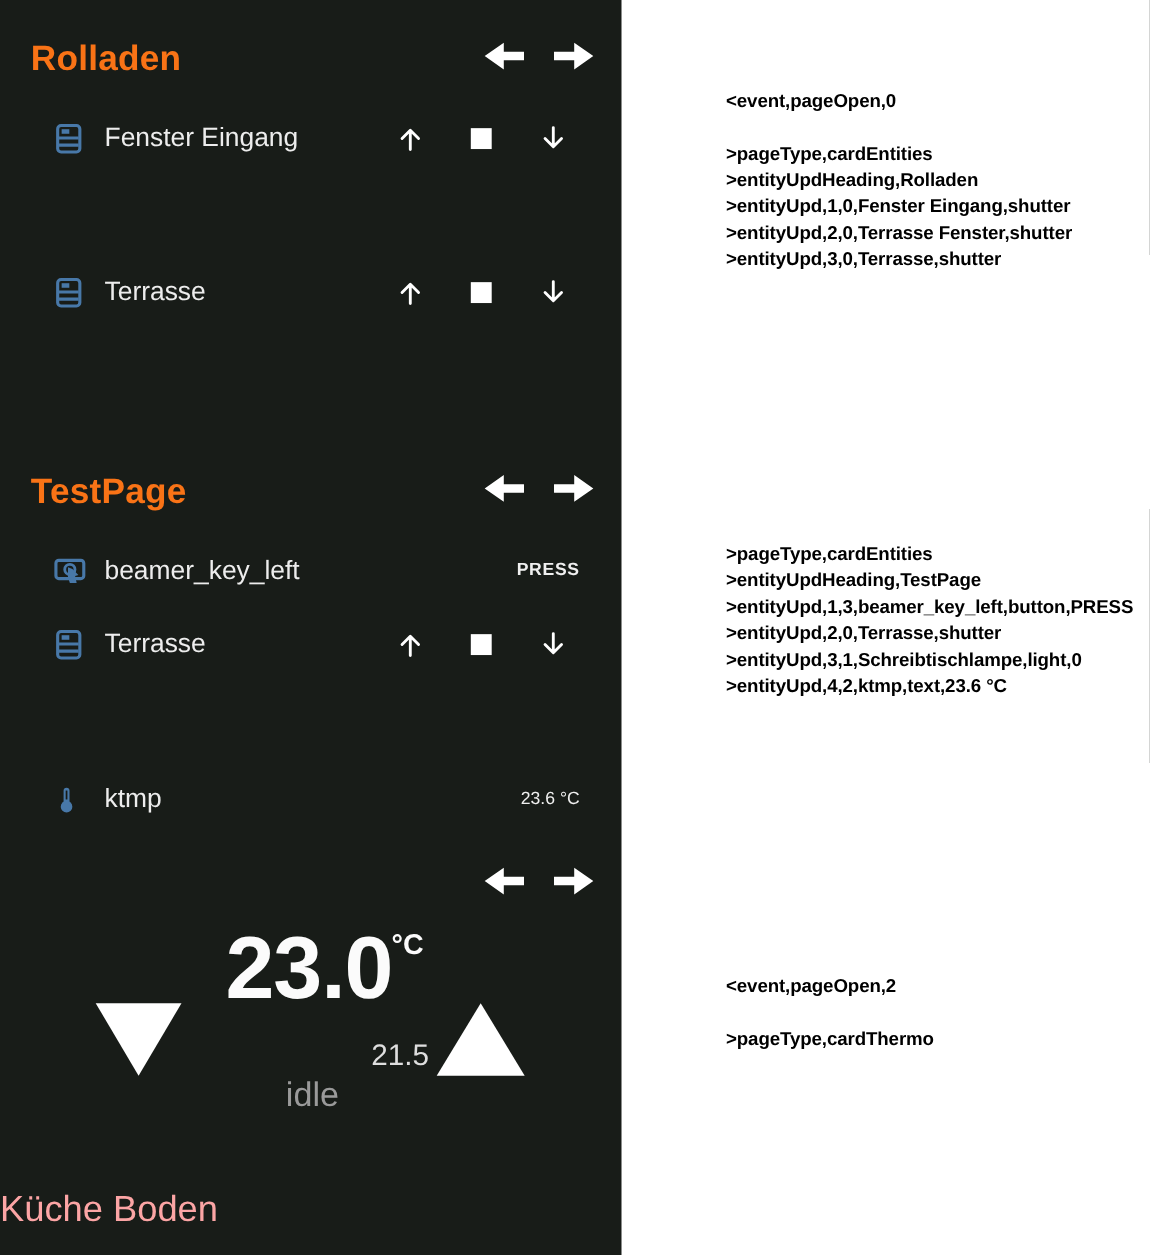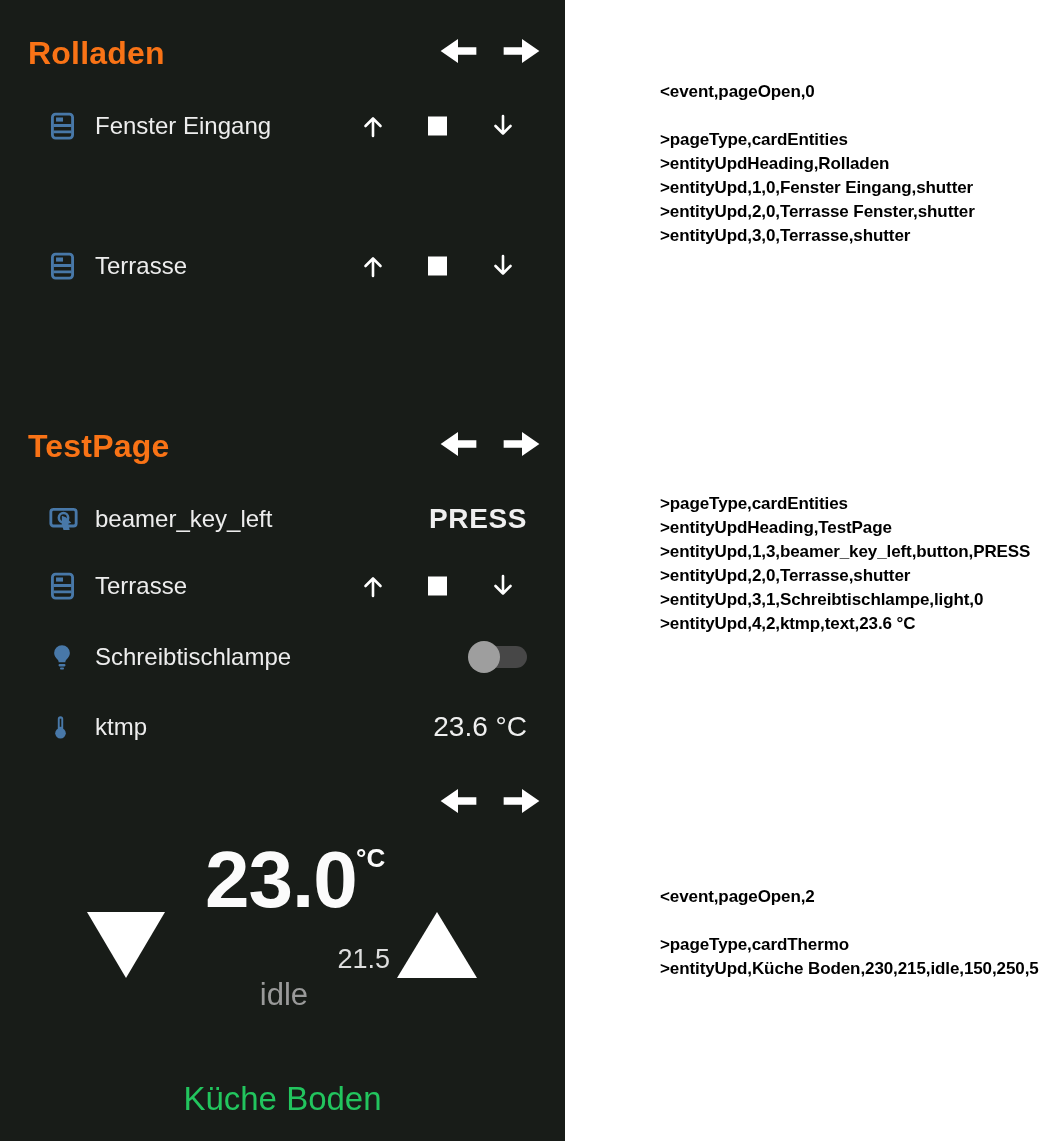--- a/index.html
+++ b/index.html
@@ -16,42 +16,42 @@
 
   
   .row{position:absolute;left:0;width:565px;height:50px;}
   .row .ent-icon{position:absolute;left:47px;top:50%;transform:translateY(-50%);}
   .row .ent-label{position:absolute;left:95px;top:50%;transform:translateY(-50%);
                   font-size:24px;color:#ededed;white-space:nowrap;}
   .ctl{position:absolute;top:50%;transform:translateY(-50%);}
   .ctl-up{left:360px;} .ctl-down{left:490px;}
   .ctl-stop{left:428px;width:19px;height:19px;background:#ffffff;}
   .row .ent-value{position:absolute;right:38px;top:50%;transform:translateY(-50%);
-                  font-size:28px;color:#efefef;white-space:nowrap;}
+                  font-size:16px;color:#efefef;white-space:nowrap;}
   .press{color:#259ddc;font-weight:700;letter-spacing:0.6px;font-size:23px;}
 
   
   .toggle{position:absolute;right:38px;top:50%;transform:translateY(-50%);width:57px;height:22px;}
   .toggle .track{position:absolute;left:0;top:0;width:57px;height:22px;border-radius:11px;background:#474747;}
   .toggle .knob{position:absolute;left:-2px;top:-5px;width:32px;height:32px;border-radius:50%;background:#9e9e9e;}
 
   
   .big-temp{position:absolute;left:205px;top:840px;font-size:80px;font-weight:700;
             color:#fbfbfb;line-height:1;letter-spacing:-1px;}
   .temp-unit{position:absolute;left:356px;top:843px;font-size:26px;font-weight:700;color:#fbfbfb;}
   .tri{position:absolute;width:0;height:0;top:912px;}
   .tri-down{left:87px;border-left:39px solid transparent;border-right:39px solid transparent;
             border-top:66px solid #ffffff;}
   .tri-up{left:397px;border-left:40px solid transparent;border-right:40px solid transparent;
           border-bottom:66px solid #ffffff;}
   .center-text{position:absolute;left:178px;width:212px;text-align:center;white-space:nowrap;}
   .target-temp{top:944px;font-size:27px;color:#dedede;text-align:right;}
   .hvac-state{top:977px;font-size:31px;color:#9a9a9a;}
-  .thermo-name{position:absolute;left:0;top:1080px;width:565px;text-align:center;
-               font-size:33px;color:#22c55e;}
+  .thermo-name{position:absolute;left:0;top:1080px;width:565px;
+               font-size:33px;color:#fca5a5;}
 
   
   .proto{position:absolute;left:614px;color:#000;font-size:17px;font-weight:700;
          line-height:24px;letter-spacing:-0.1px;white-space:nowrap;margin-left:46px;}
   .proto-lines{margin-top:24px;}
   .proto-0{top:80px;} .proto-1{top:468px;} .proto-2{top:885px;}
 
   svg{display:block;}
 </style>
 </head>
@@ -187,32 +187,20 @@
           </svg>
         </span>
       <span class="ctl ctl-stop"></span>
       <span class="ctl ctl-down">
         <svg width="26" height="26" viewBox="0 0 26 26">
             <use href="#arrow-down-thin"></use>
           </svg>
         </span>
     </div>
 
-    <div class="row" style="top:632px">
-      <span class="ent-icon">
-        <svg width="30" height="31" viewBox="0 0 24 24">
-            <use href="#icon-lightbulb"></use>
-          </svg>
-        </span>
-      <span class="ent-label">Schreibtischlampe</span>
-      <span class="toggle">
-        <span class="track"></span>
-        <span class="knob"></span>
-      </span>
-    </div>
 
     <div class="row" style="top:702px">
       <span class="ent-icon">
         <svg width="27" height="31" viewBox="0 0 24 24">
             <use href="#icon-thermometer"></use>
           </svg>
         </span>
       <span class="ent-label">ktmp</span>
       <span class="ent-value">23.6 °C</span>
     </div>
@@ -259,17 +247,16 @@
       <div>&gt;entityUpd,2,0,Terrasse,shutter</div>
       <div>&gt;entityUpd,3,1,Schreibtischlampe,light,0</div>
       <div>&gt;entityUpd,4,2,ktmp,text,23.6 °C</div>
     </div>
   </div>
 
   <div class="proto proto-2">
     <div>&lt;event,pageOpen,2</div>
     <div class="proto-lines">
       <div>&gt;pageType,cardThermo</div>
-      <div>&gt;entityUpd,Küche Boden,230,215,idle,150,250,5</div>
     </div>
   </div>
 
 </div>
 
 </body></html>

